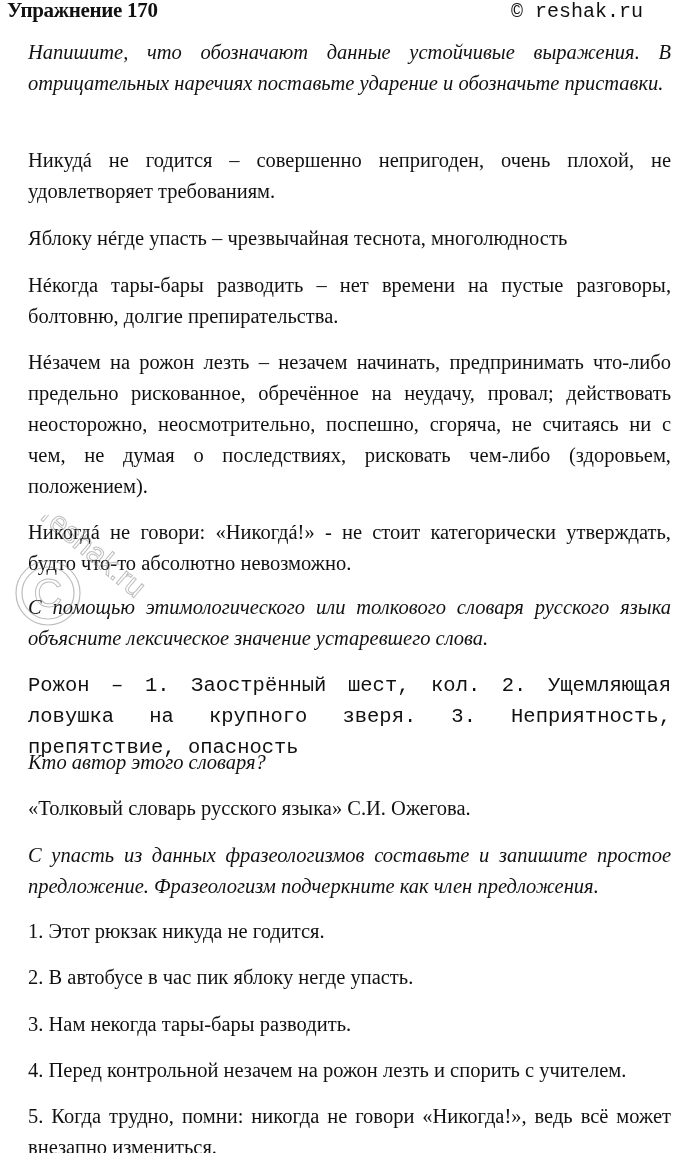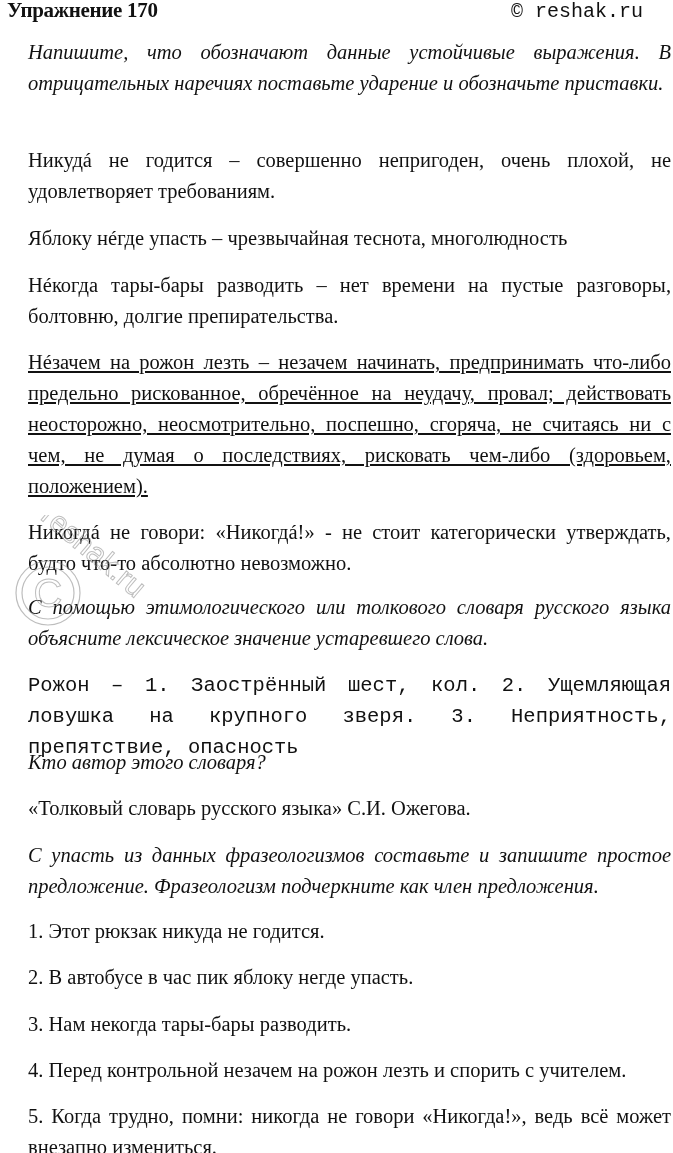--- a/index.html
+++ b/index.html
@@ -88,21 +88,21 @@
 </div>
 
 <div class="block" style="top:223px;">
   <p>Яблоку нéгде упасть – чрезвычайная теснота, многолюдность</p>
 </div>
 
 <div class="block" style="top:270px;">
   <p>Нéкогда тары-бары разводить – нет времени на пустые разговоры, болтовню, долгие препирательства.</p>
 </div>
 
-<div class="block" style="top:347px;text-decoration:underline;">
+<div class="block" style="top:347px;">
   <p>Нéзачем на рожон лезть – незачем начинать, предпринимать что-либо предельно рискованное, обречённое на неудачу, провал; действовать неосторожно, неосмотрительно, поспешно, сгоряча, не считаясь ни с чем, не думая о последствиях, рисковать чем-либо (здоровьем, положением).</p>
 </div>
 
 <div class="block" style="top:517px;">
   <p>Никогдá не говори: «Никогдá!» - не стоит категорически утверждать, будто что-то абсолютно невозможно.</p>
 </div>
 
 <div class="block" style="top:592px;">
   <p class="task">С помощью этимологического или толкового словаря русского языка объясните лексическое значение устаревшего слова.</p>
 </div>

